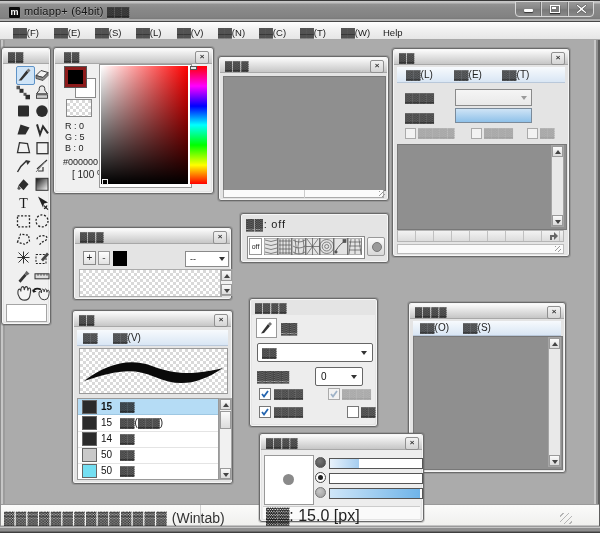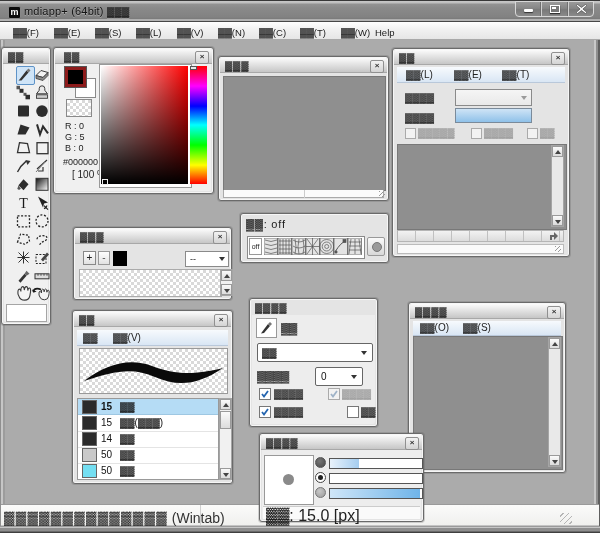--- a/index.html
+++ b/index.html
@@ -81,21 +81,21 @@
 <div class="abs" id="menubar"></div>
 <div class="mi" style="left:13px">▓▓(F)</div>
 <div class="mi" style="left:54px">▓▓(E)</div>
 <div class="mi" style="left:95px">▓▓(S)</div>
 <div class="mi" style="left:136px">▓▓(L)</div>
 <div class="mi" style="left:177px">▓▓(V)</div>
 <div class="mi" style="left:218px">▓▓(N)</div>
 <div class="mi" style="left:259px">▓▓(C)</div>
 <div class="mi" style="left:300px">▓▓(T)</div>
 <div class="mi" style="left:341px">▓▓(W)</div>
-<div class="mi" style="left:375px">Help</div>
+<div class="mi" style="left:383px">Help</div>
 
 <div class="abs" id="lframe"></div>
 <div class="abs" id="rframe"></div>
 <div class="abs" id="statusbar"></div>
 <div class="abs" id="statustext"><span style="letter-spacing:1.5px">▓▓▓▓▓▓▓▓▓▓▓▓▓▓</span> (Wintab)</div>
 <div class="abs" style="left:200px;top:505px;width:1px;height:20px;background:#d0d0d0"></div>
 <div class="abs" style="left:560px;top:513px;width:12px;height:11px;background:repeating-linear-gradient(135deg,transparent 0 2px,#b5b5b5 2px 3px,transparent 3px 4px)"></div>
 <div class="abs" id="bframe"></div>
 
 <div class="panel" id="p-tools" style="left:1px;top:47px;width:48px;height:276px">

